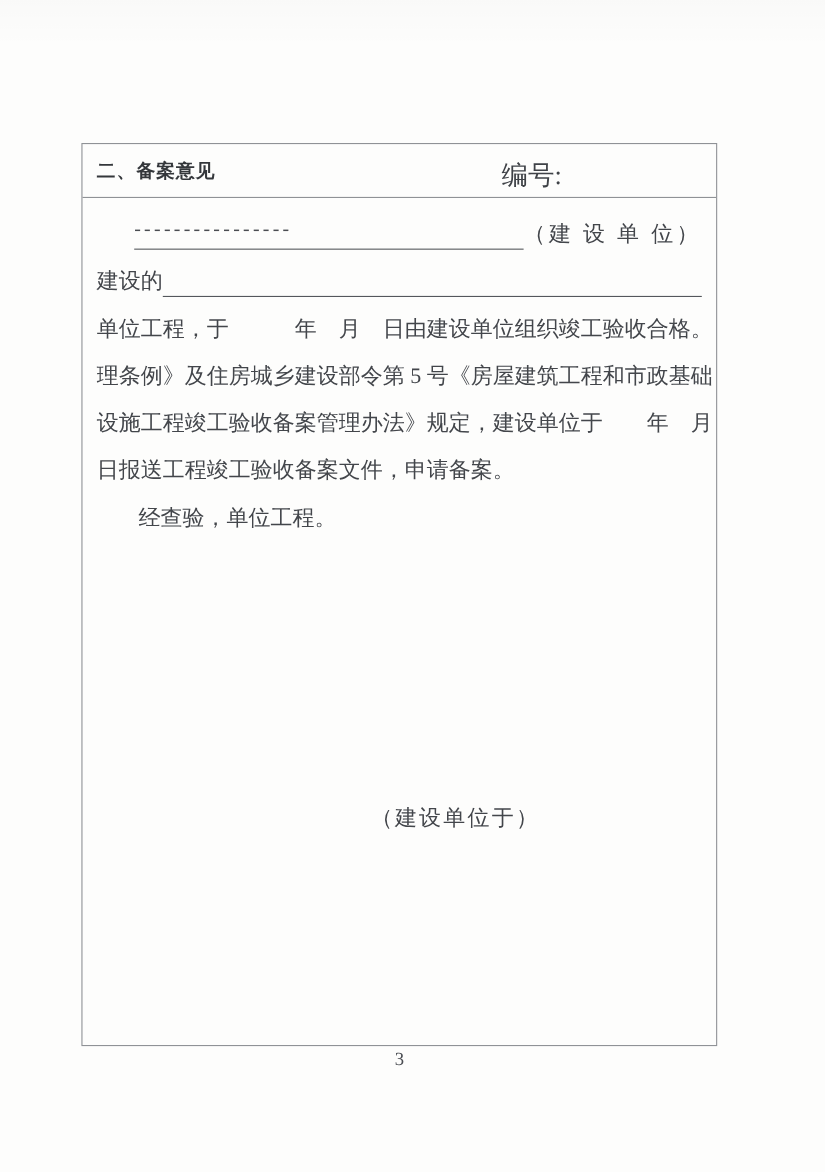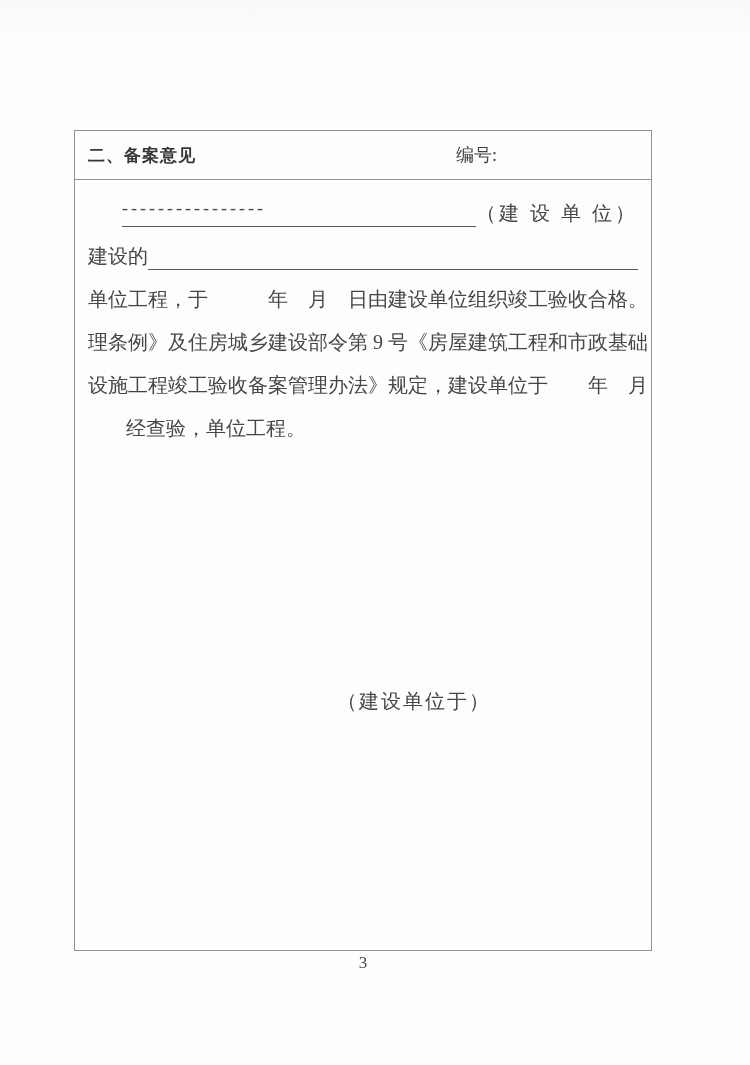--- a/index.html
+++ b/index.html
@@ -46,21 +46,21 @@
     font-weight: 700;
     font-size: 17px;
     letter-spacing: 1px;
     color: #34373b;
   }
 
   .serial-label {
     position: absolute;
     left: 381px;
     top: 12px;
-    font-size: 18px;
+    font-size: 24px;
     color: #3f4247;
   }
 
   .box-body {
     padding: 12px 13px 0 13px;
     font-size: 20px;
     line-height: 43px;
   }
 
   .bline {
@@ -187,22 +187,23 @@
         <span class="unit-label">（建 设 单 位）</span>
       </div>
 
       <div class="bline">
         <span class="built-prefix">建设的</span>
         <span class="fill-underline"></span>
       </div>
 
       <div class="text-line">单位工程，于　　　年　月　日由建设单位组织竣工验收合格。</div>
 
-      <div class="jline">理条例》及住房城乡建设部令第 9 号《房屋建筑工程和市政基础</div>
+      <div class="jline">理条例》及住房城乡建设部令第 5 号《房屋建筑工程和市政基础</div>
       <div class="jline">设施工程竣工验收备案管理办法》规定，建设单位于　　年　月</div>
+      <div class="jline jline-last">日报送工程竣工验收备案文件，申请备案。</div>
 
       <div class="verify-line">经查验，单位工程。</div>
 
       <div class="seal-line">（建设单位于）</div>
 
 
     </div>
   </div>
 
   <div class="page-number">3</div>

